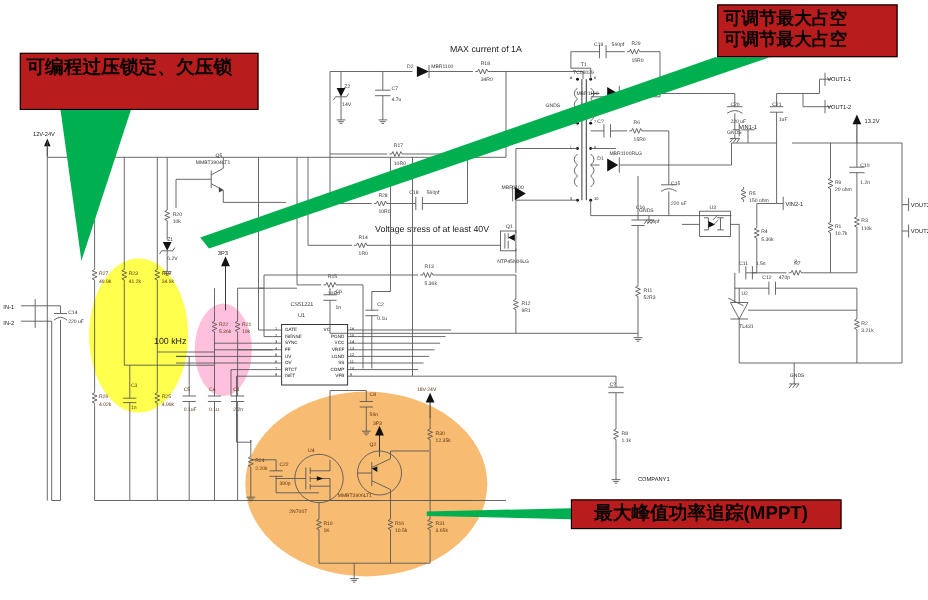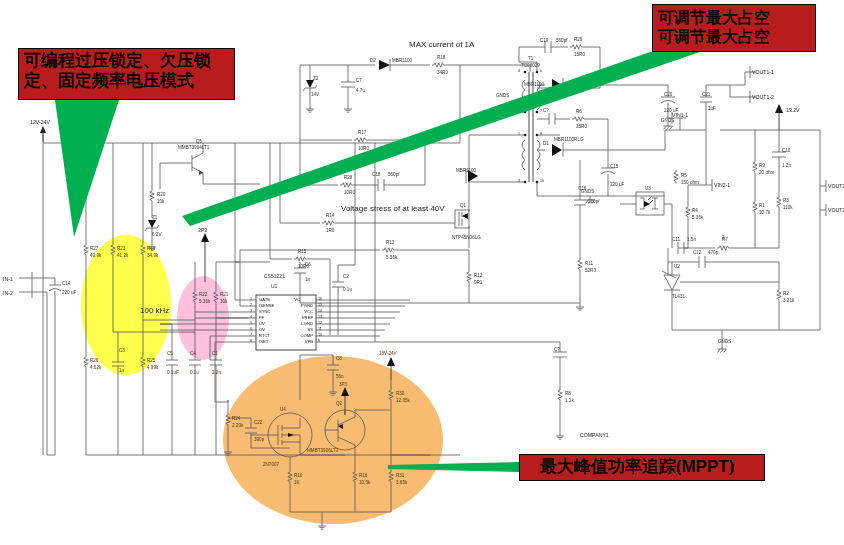--- a/index.html
+++ b/index.html
@@ -699,21 +699,20 @@
 
   <svg class="pointer" style="left:0; top:0; width:844px; height:545px;" viewBox="0 0 844 545" xmlns="http://www.w3.org/2000/svg">
     <polygon points="55,100 119,100 74,237" fill="#00b050"></polygon>
     <polygon points="650,52 700,52 190,226 182,216" fill="#00b050"></polygon>
     <polygon points="519,462 519,472 388,469 388,465" fill="#00b050"></polygon>
   </svg>
 
   <div class="callout" id="callout-1">
     <span>
       <span>可编程过压锁定、欠压锁</span><br>
-      <span>定、固定频率电压模式</span>
     </span>
   </div>
 
   <div class="callout" id="callout-2">
     <span>
       <span>可调节最大占空</span><br>
       <span>可调节最大占空</span>
     </span>
   </div>
 

